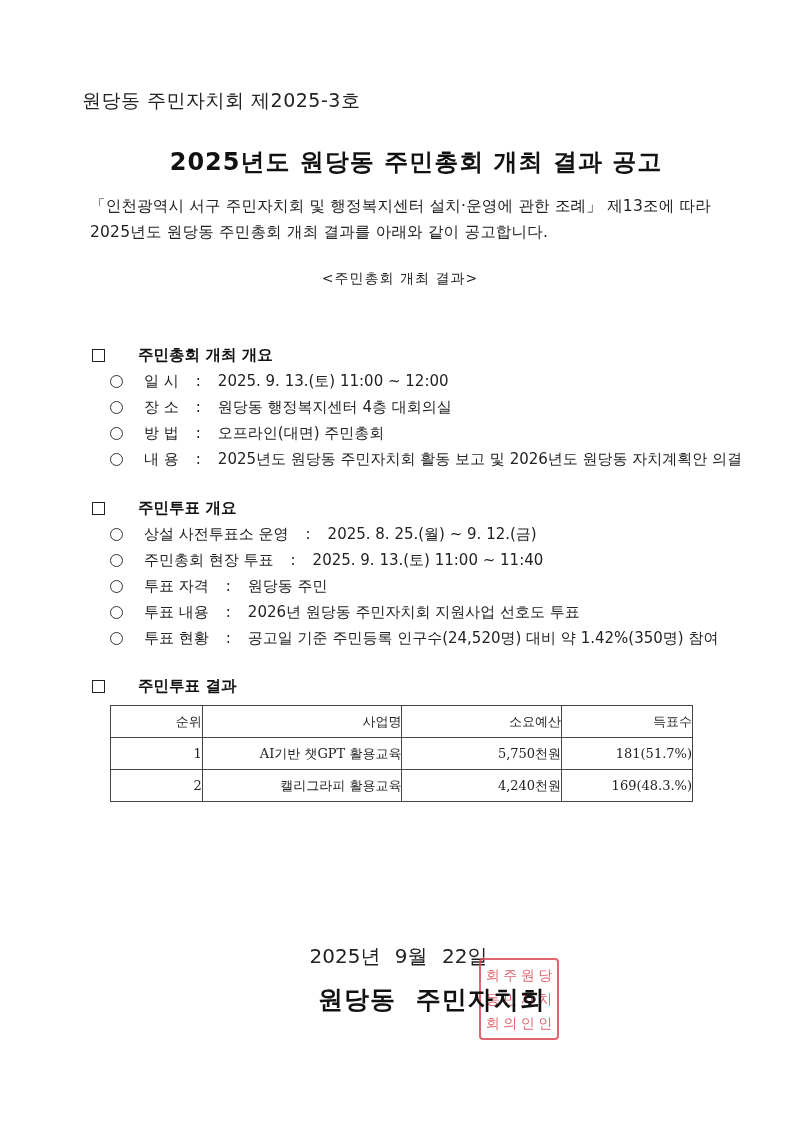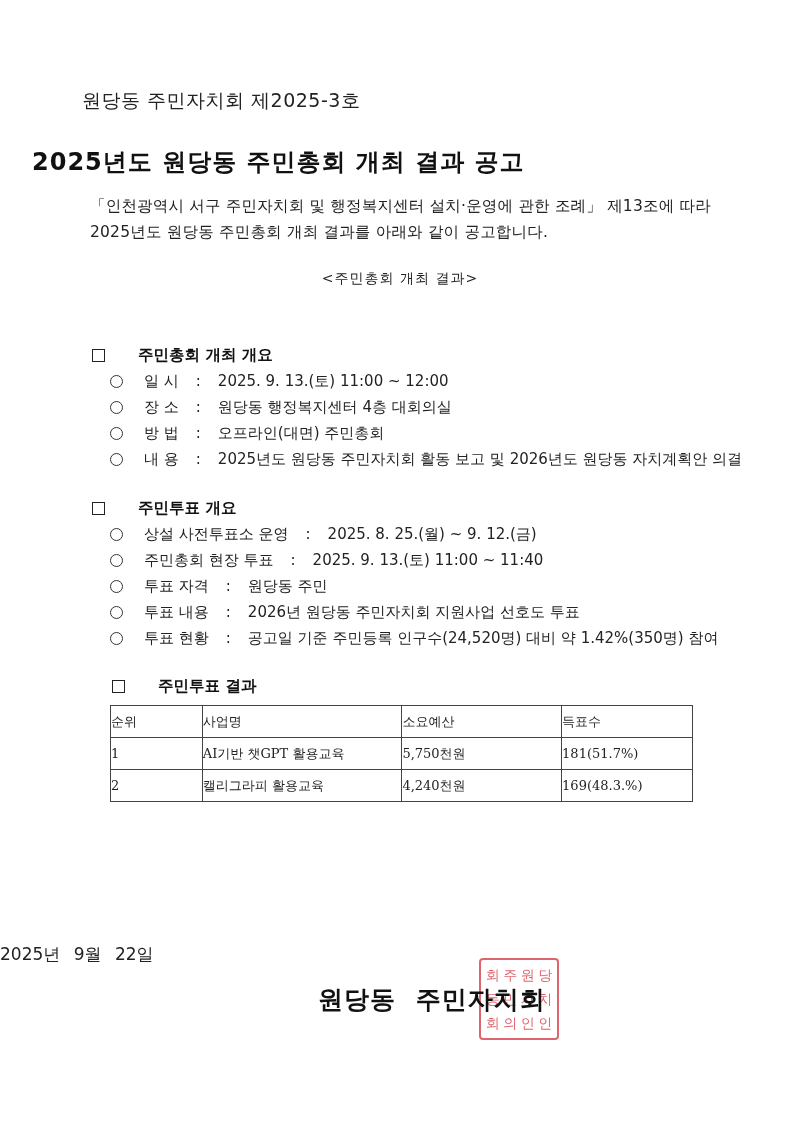--- a/index.html
+++ b/index.html
@@ -1,40 +1,40 @@
 <!DOCTYPE html>
 <html><head>
   <meta charset="utf-8">
   <style>
     * { margin: 0; padding: 0; box-sizing: border-box; }
     html, body { width: 800px; height: 1131px; background: #ffffff; overflow: hidden; }
     body { position: relative; font-family: "DejaVu Sans", "Liberation Sans", sans-serif; color: #1a1a1a; }
 
     .doc-number { position: absolute; left: 82px; top: 88px; font-size: 19px; letter-spacing: 0.5px; color: #222; }
-    .doc-title { position: absolute; left: 0; width: 800px; top: 146px; text-align: left; font-size: 24px; font-weight: bold; letter-spacing: 1px; color: #111; padding-left: 32px; }
+    .doc-title { position: absolute; left: 0; width: 800px; top: 146px; text-align: center; font-size: 24px; font-weight: bold; letter-spacing: 1px; color: #111; padding-left: 32px; }
     .intro { position: absolute; left: 90px; top: 193px; width: 640px; font-size: 15.5px; line-height: 26px; color: #222; letter-spacing: 0.2px; }
     .sub-title { position: absolute; left: 0; width: 800px; top: 270px; text-align: center; font-size: 14px; color: #222; letter-spacing: 1px; }
 
     .section { position: absolute; left: 92px; width: 640px; }
     .section-heading { font-size: 15.5px; font-weight: bold; height: 26px; line-height: 26px; color: #111; display: flex; align-items: center; gap: 24px; }
     .sq { display: inline-block; width: 13px; height: 13px; border: 1.3px solid #222; margin-right: 9px; }
     .item { font-size: 15px; height: 26px; line-height: 26px; padding-left: 18px; display: flex; align-items: center; color: #222; white-space: nowrap; gap: 11px; }
     .circ { display: inline-block; width: 13px; height: 13px; border: 1.3px solid #333; border-radius: 50%; margin-right: 10px; flex-shrink: 0; }
     .item-label { margin-right: 6px; }
     .colon { margin-right: 6px; }
 
     #sec1 { top: 342px; }
     #sec2 { top: 495px; }
-    #sec3 { top: 673px; margin-left: 20px; }
+    #sec3 { top: 673px; }
 
     .results-table { position: absolute; left: 110px; top: 705px; width: 583px; border-collapse: collapse; font-family: "DejaVu Serif", "Liberation Serif", serif; font-size: 13px; color: #222; }
-    .results-table th, .results-table td { border: 1px solid #444; text-align: left; font-weight: normal; height: 32px; }
+    .results-table th, .results-table td { border: 1px solid #444; text-align: right; font-weight: normal; height: 32px; }
     .results-table th { height: 32px; }
 
-    .date-line { position: absolute; left: 0; width: 797px; top: 943px; font-size: 17px; color: #222; word-spacing: 8px; }
+    .date-line { position: absolute; left: 0; width: 797px; top: 943px; text-align: center; font-size: 20px; color: #222; word-spacing: 8px; }
     .signature { position: absolute; left: 298px; top: 983px; font-size: 25px; font-weight: bold; color: #111; letter-spacing: 1px; word-spacing: 10px; margin-left: 20px; }
 
     .seal { position: absolute; left: 479px; top: 958px; width: 80px; height: 82px; border: 2px solid #d94a55; border-radius: 4px; opacity: 0.85; display: grid; grid-template-columns: repeat(4, 1fr); grid-template-rows: repeat(3, 1fr); padding: 3px; }
     .seal span { color: #d94a55; font-size: 14px; line-height: 1; display: flex; align-items: center; justify-content: center; font-family: "DejaVu Serif", serif; }
   </style>
 </head>
 <body>
 
 <div class="doc-number">원당동 주민자치회 제2025-3호</div>
 <div class="doc-title">2025년도 원당동 주민총회 개최 결과 공고</div>

